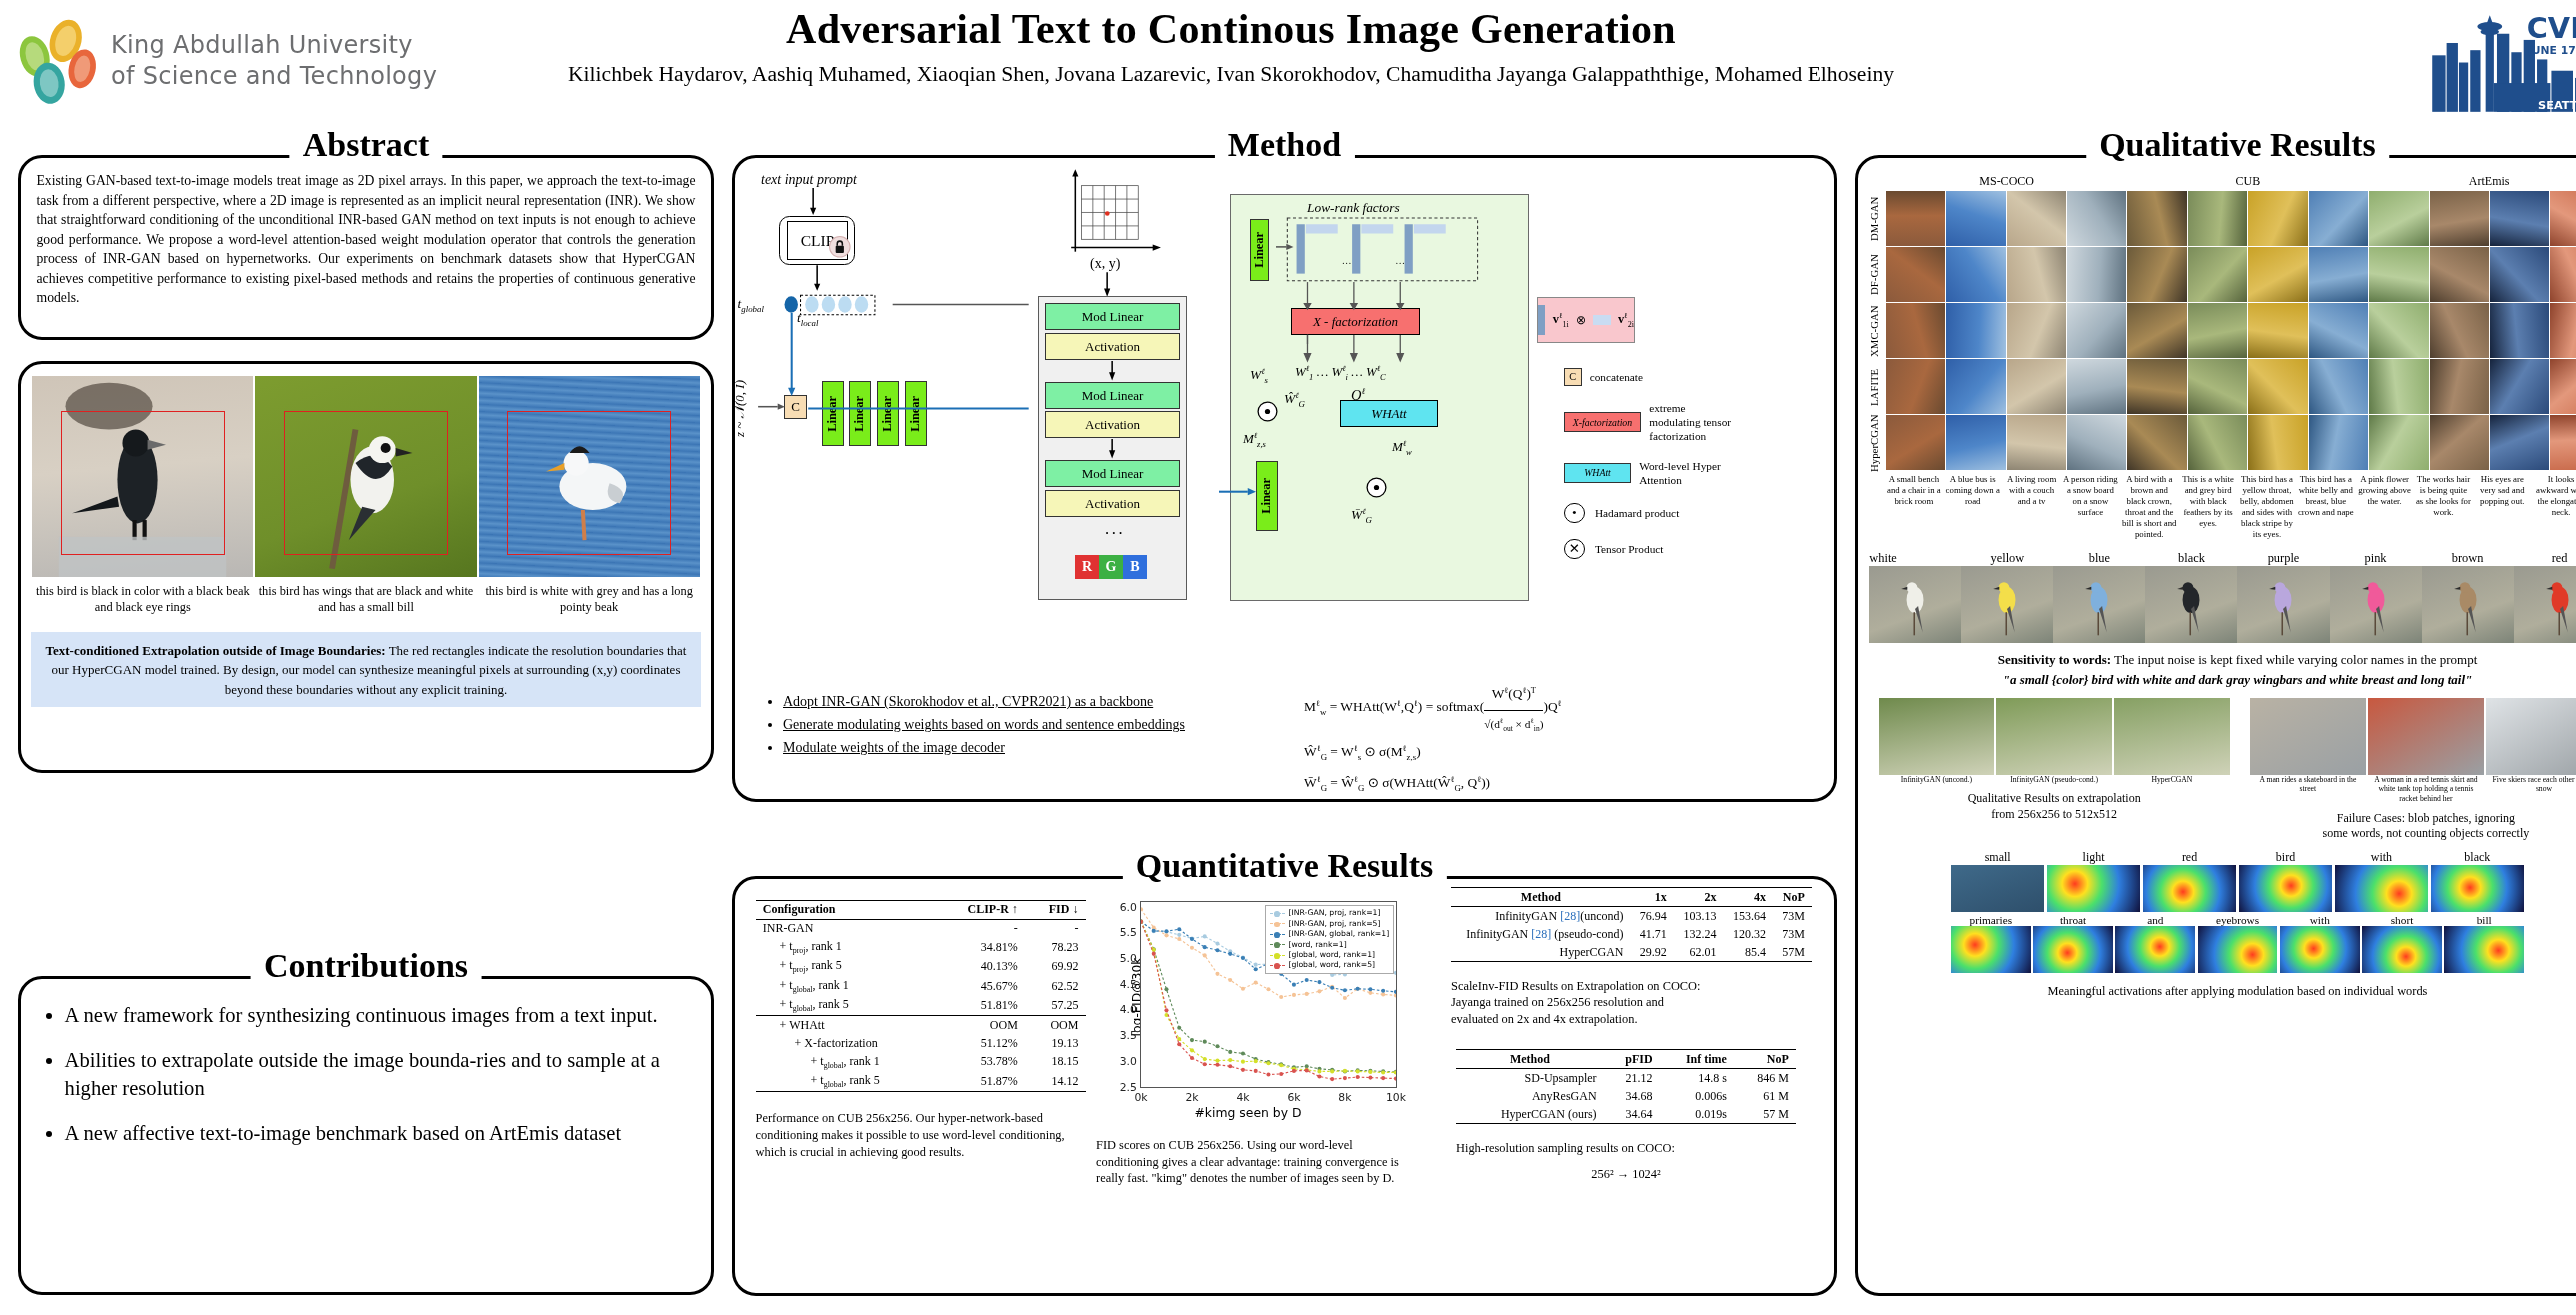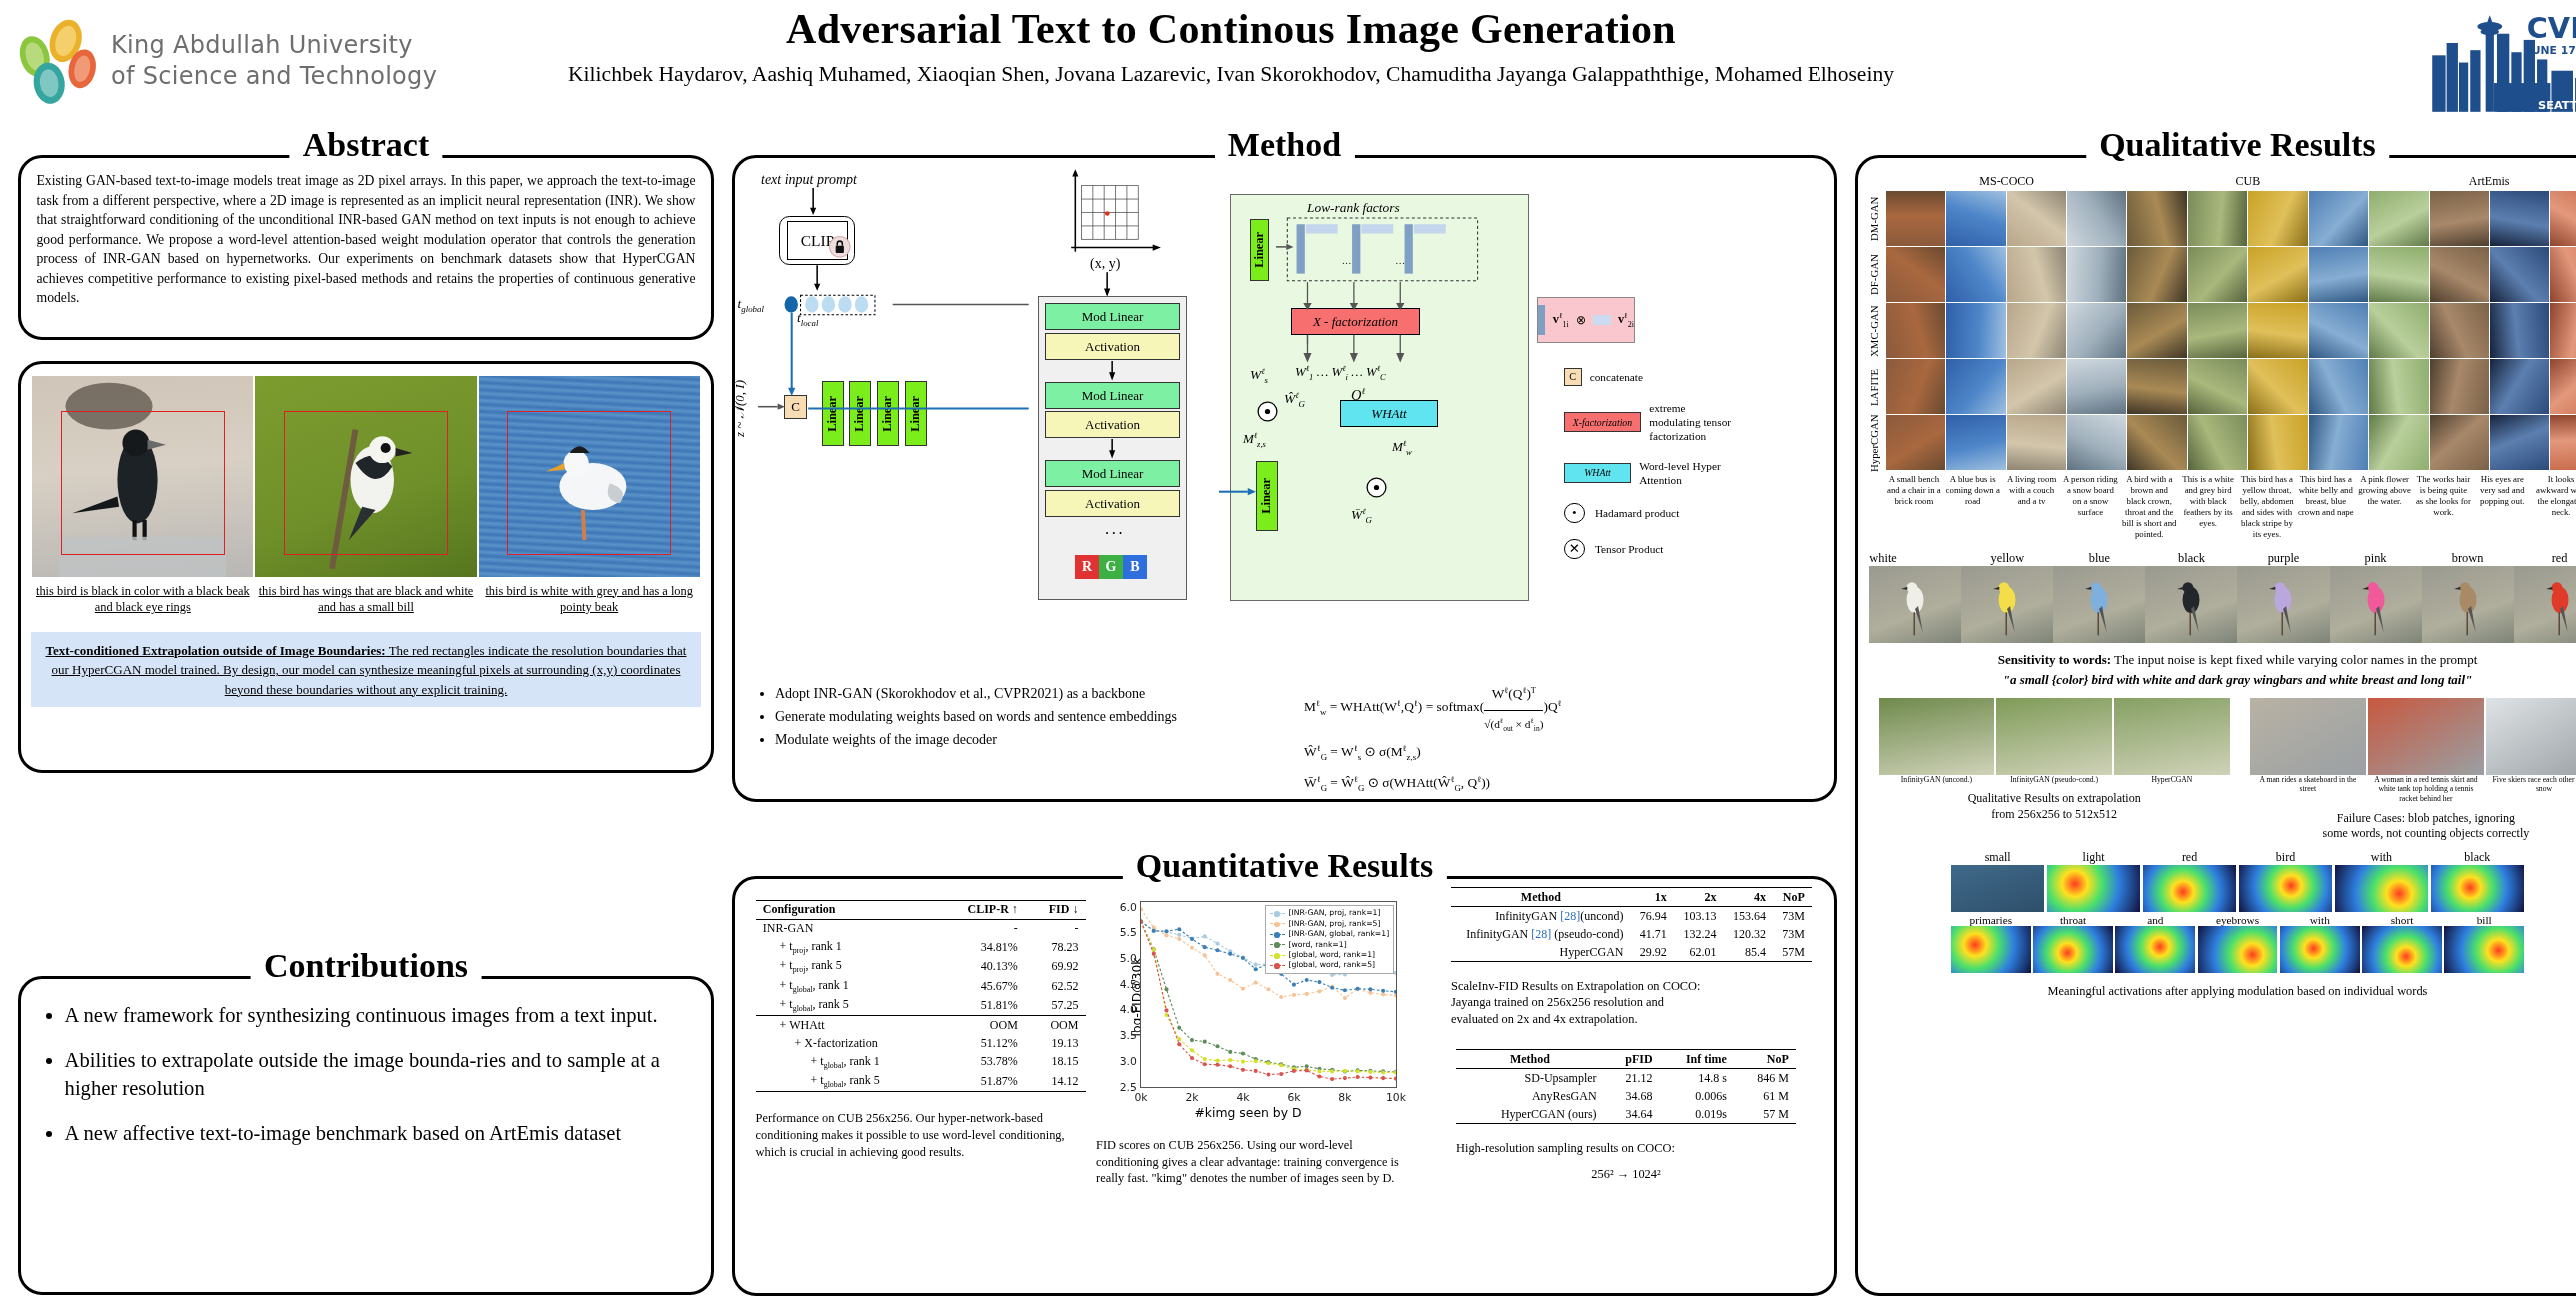--- a/index.html
+++ b/index.html
@@ -41,21 +41,21 @@
     font-size:34px;
     font-weight:bold;
     white-space:nowrap;
     font-family:"Liberation Serif", serif;
   }
 
   
   #abstract-box { left:18px; top:155px; width:696px; height:185px; }
   .abstract-text { padding:13.4px 15.5px 0 15.5px; font-size:13.7px; line-height:1.42; text-align:justify; }
 
-  #figure-box { left:18px; top:361px; width:696px; height:412px;text-decoration:underline; }
+  #figure-box { left:18px; top:361px; width:696px; height:412px; }
   .bird-row { display:flex; gap:2.1px; padding:12.4px 11.3px 0 11.3px; }
   .bird-cell { flex:1; }
   .bird-img { width:100%; height:201px; position:relative; overflow:hidden; }
   .bird-red-rect { position:absolute; left:13%; top:17%; width:74%; height:72%; border:1px solid #e02020; }
   .bird-cap { font-size:12.4px; text-align:center; line-height:1.3; padding:5.2px 2.1px 0 2.1px; }
   .blue-note { margin:17.5px 10.3px 0 10.3px; background:#d6e4f7; padding:8.2px 9.3px; font-size:13px;
                line-height:1.5; text-align:center; }
   .blue-note b { font-weight:bold; }
 
   #contrib-box { left:18px; top:976px; width:696px; height:319px; }
@@ -71,21 +71,21 @@
   .mlabel { position:absolute; font-family:"Liberation Serif", serif; }
   .mbox { position:absolute; border:1px solid #333; display:flex; align-items:center;
           justify-content:center; font-size:13px; }
   .green { background:#7ef0a4; }
   .yellow{ background:#f6f6b8; }
   .lgreen{ background:#7aed1a; }
   .grey-panel { position:absolute; background:#f0f0f0; border:1px solid #5a5a5a; }
   .big-green-panel { position:absolute; background:#e9f8e0; border:1px solid #6a6a6a; }
   .vlin { writing-mode:vertical-rl; transform:rotate(180deg); font-weight:bold; font-size:12.4px; }
   .method-bullets { position:absolute; left:18.5px; top:520px; font-size:14px; line-height:1.65; }
-  .method-bullets ul { margin:4px; padding-left:17.5px; }
+  .method-bullets ul { margin:12px; padding-left:17.5px;text-decoration:underline; }
   .eqs { position:absolute; left:569px; top:521px; font-size:13.4px; line-height:2.3;
          font-family:"Liberation Serif", serif; }
   .legend-col { position:absolute; left:829px; top:155px; font-size:11.3px; }
   .legend-row { display:flex; align-items:center; margin-bottom:15.5px; }
   .legend-swatch { width:34px; height:20.6px; border:1px solid #333; margin-right:8.2px;
                    display:flex; align-items:center; justify-content:center; font-size:10.3px; font-style:italic;}
   .legend-sm { width:17.5px; height:17.5px; }
   .circ-op { width:20.6px; height:20.6px; border-radius:50%; border:1.3px solid #000;
              margin-right:10.3px; display:flex; align-items:center; justify-content:center; font-size:13.4px;}
 

